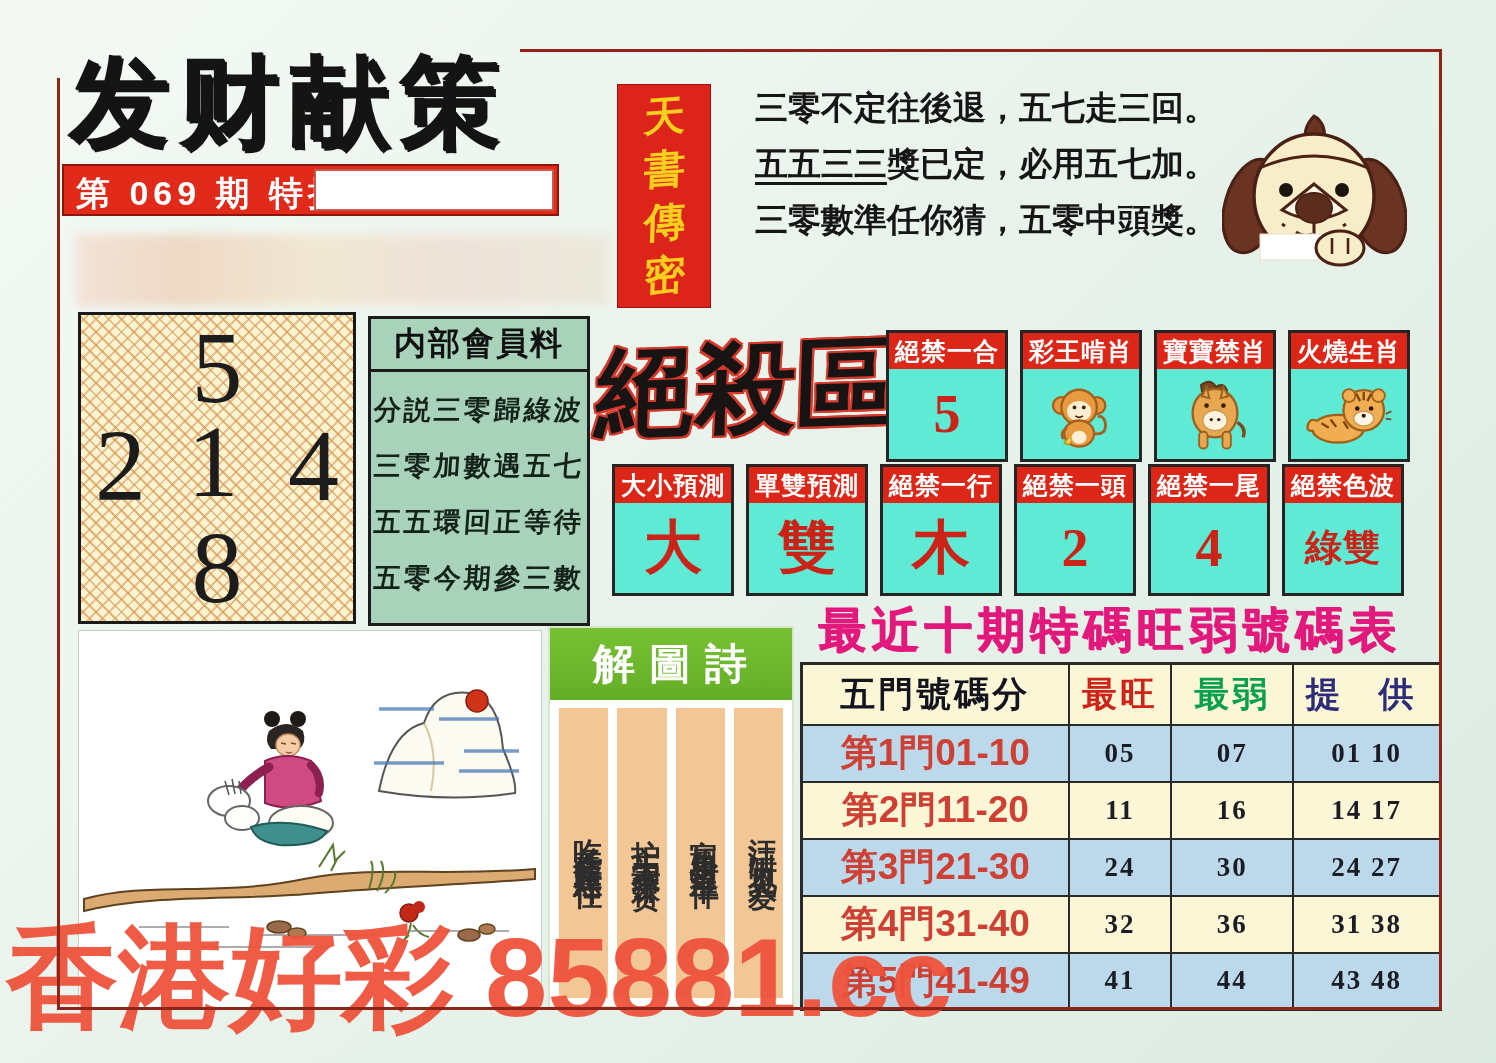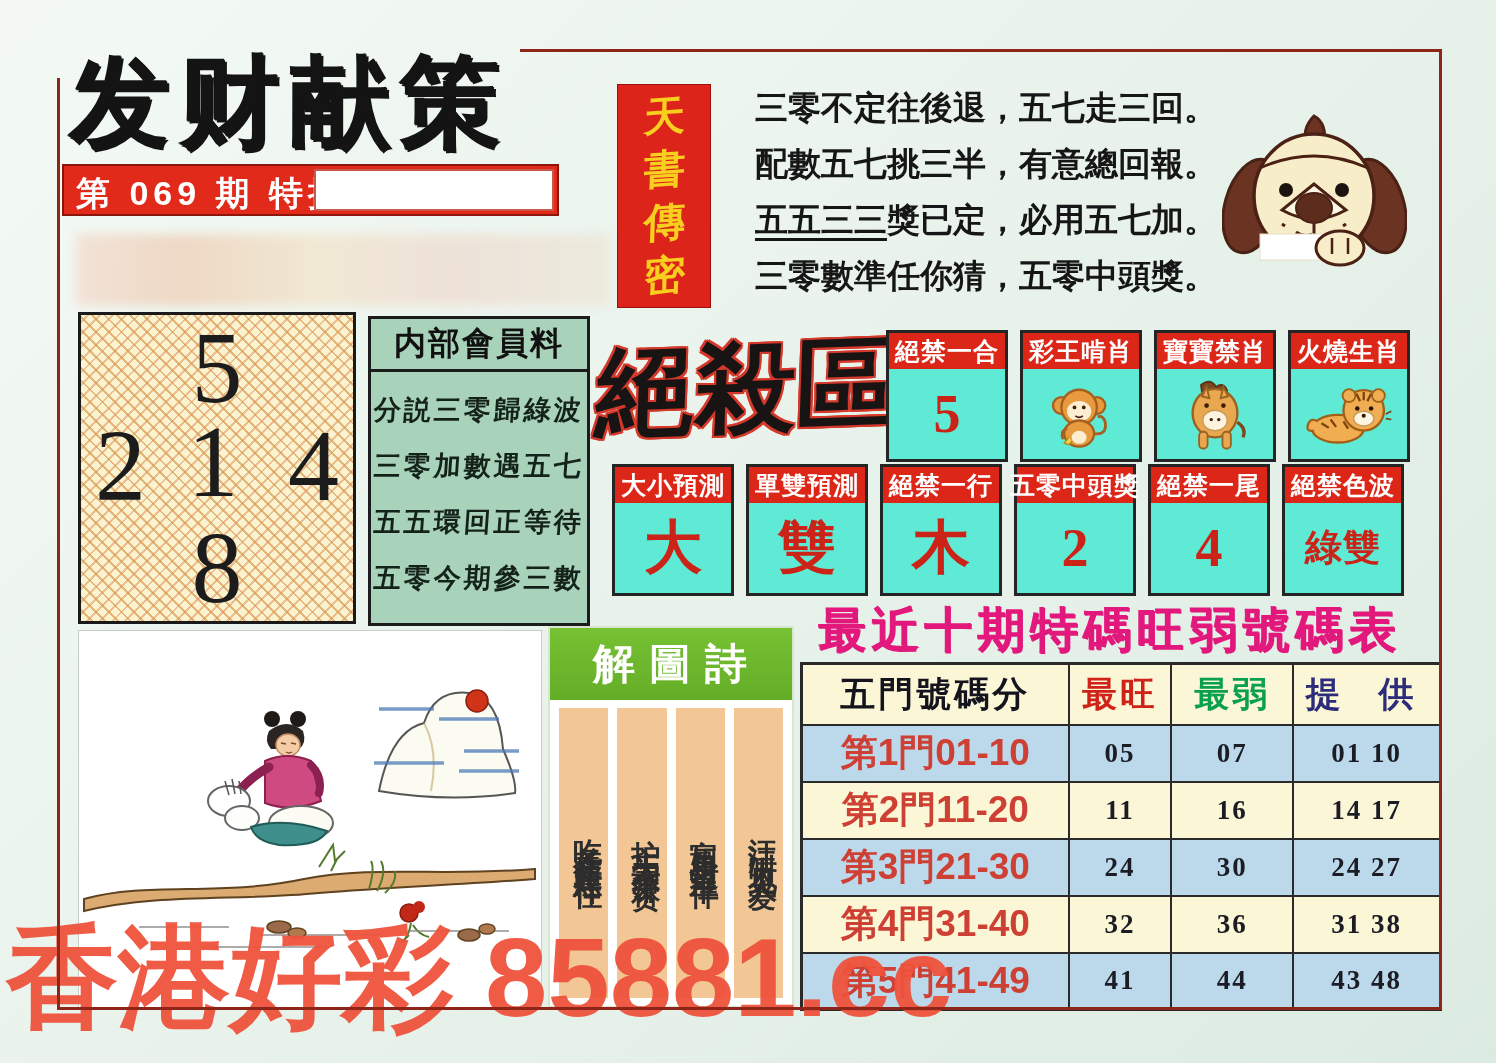--- a/index.html
+++ b/index.html
@@ -146,21 +146,20 @@
 
   <div class="tianshu">
     <span>天</span>
     <span>書</span>
     <span>傳</span>
     <span>密</span>
   </div>
 
   <div class="top-poem">
     <div>三零不定往後退，五七走三回。</div>
-    <div>配數五七挑三半，有意總回報。</div>
     <div><span class="u">五五三三</span><span>獎已定，必用五七加。</span></div>
     <div>三零數準任你猜，五零中頭獎。</div>
   </div>
 
   <div class="dogbox">
     <svg viewBox="0 0 185 170" width="185" height="170">
       <ellipse cx="30" cy="100" rx="27" ry="48" fill="#6b3422" stroke="#4a2114" stroke-width="3" transform="rotate(16 30 100)"></ellipse>
       <ellipse cx="155" cy="100" rx="27" ry="48" fill="#6b3422" stroke="#4a2114" stroke-width="3" transform="rotate(-16 155 100)"></ellipse>
       <path d="M92,10 C84,18 80,30 86,38 L100,38 C106,26 100,14 92,10 Z" fill="#6b3422" stroke="#4a2114" stroke-width="3"></path>
       <ellipse cx="92" cy="90" rx="60" ry="62" fill="#f7edc9" stroke="#4a2114" stroke-width="3.5"></ellipse>
@@ -264,21 +263,21 @@
     </div>
     <div class="gcell">
       <div class="gh">單雙預測</div>
       <div class="gv big">雙</div>
     </div>
     <div class="gcell">
       <div class="gh">絕禁一行</div>
       <div class="gv big">木</div>
     </div>
     <div class="gcell">
-      <div class="gh">五零中頭獎</div>
+      <div class="gh">絕禁一頭</div>
       <div class="gv num">2</div>
     </div>
     <div class="gcell">
       <div class="gh">絕禁一尾</div>
       <div class="gv num">4</div>
     </div>
     <div class="gcell">
       <div class="gh">絕禁色波</div>
       <div class="gv two">綠雙</div>
     </div>

